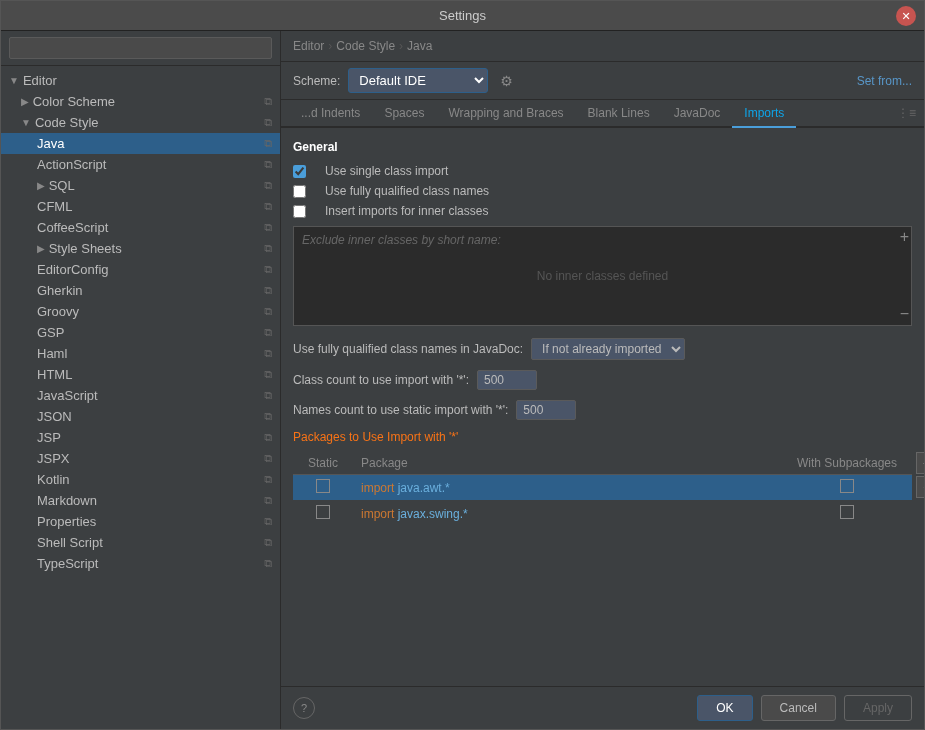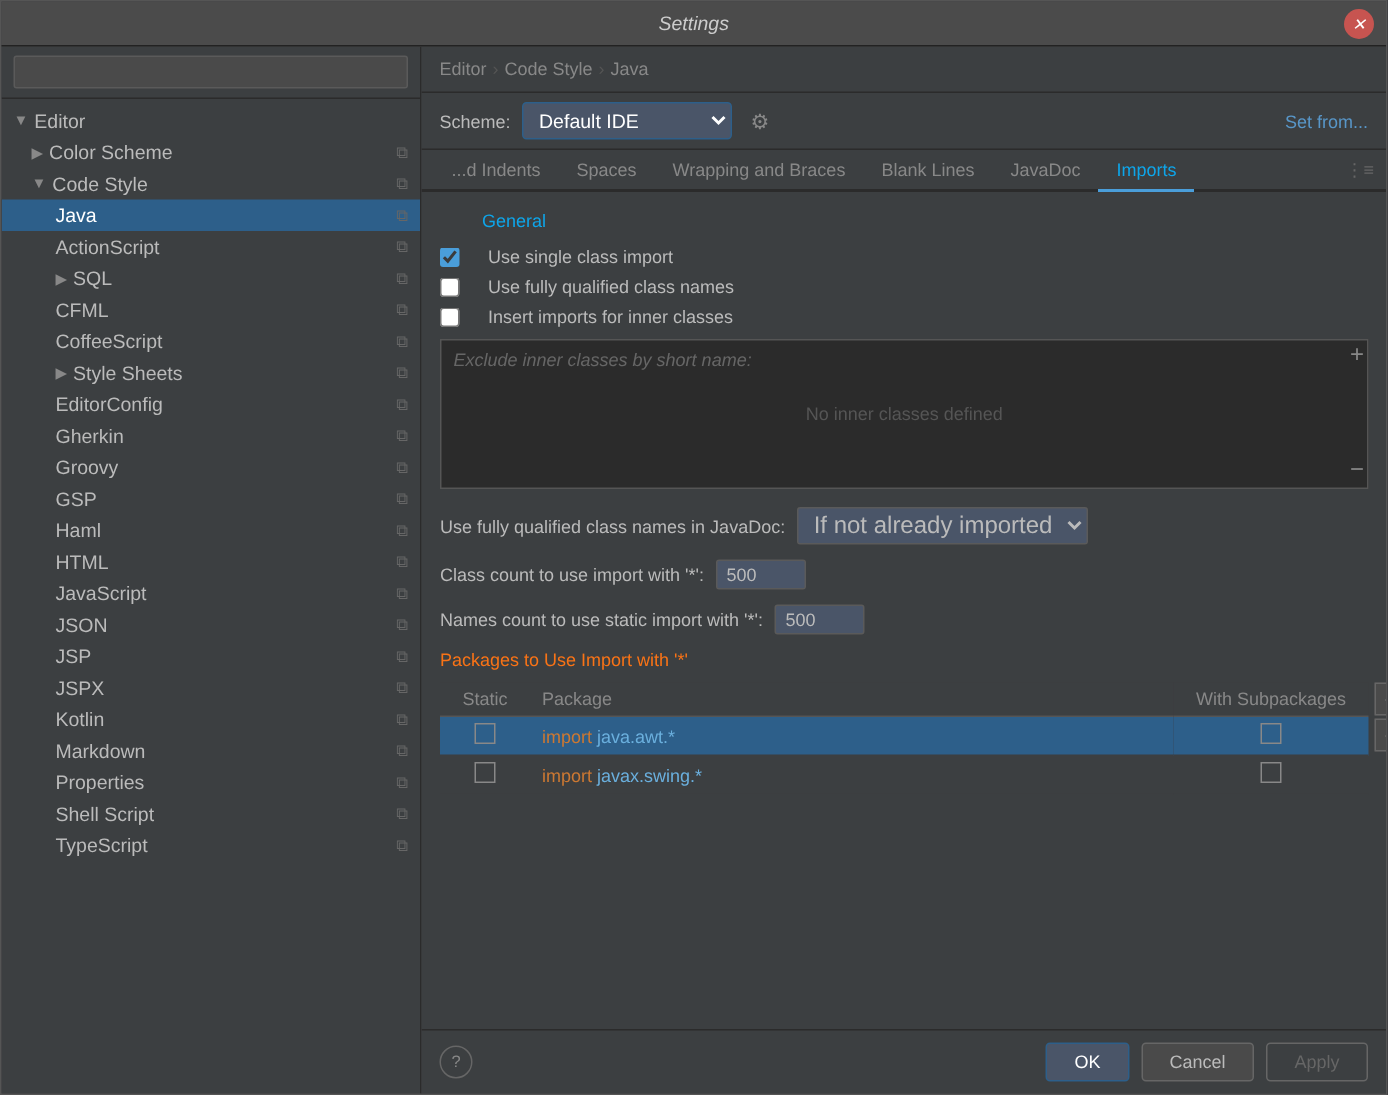--- a/index.html
+++ b/index.html
@@ -25,21 +25,20 @@
       position: relative;
     }
     .title-bar {
       background: #4b4b4b;
       height: 30px;
       display: flex;
       align-items: center;
       justify-content: center;
       position: relative;
       border-bottom: 1px solid #222;
-      font-style: italic;
     }
     .title-bar-title {
       color: #ccc;
       font-size: 13px;
     }
     .close-btn {
       position: absolute;
       right: 8px;
       top: 5px;
       width: 20px;
@@ -171,25 +170,24 @@
     }
     .tab.active { color: #0ea5e9; border-bottom-color: #4a9eda; }
     .tabs-extra { margin-left: auto; color: #666; padding: 6px 8px; font-size: 12px; }
     
     .panel-content {
       flex: 1;
       overflow-y: auto;
       padding: 12px;
     }
     .section-title {
-      color: #0ea5e9;
+      color: #ffffff;
       font-size: 12px;
       margin-bottom: 10px;
-      font-weight: normal;
-      margin-left: 28px;
+      font-weight: bold;
     }
     .checkbox-row {
       display: flex;
       align-items: center;
       gap: 19px;
       margin-bottom: 6px;
       font-size: 12px;
       color: #bbb;
     }
     .checkbox-row input[type=checkbox] { cursor: pointer; accent-color: #4a9eda; }
@@ -242,21 +240,21 @@
       gap: 8px;
       font-size: 12px;
       color: #bbb;
     }
     .field-label { flex-shrink: 0; }
     .field-select {
       background: #4a5568;
       border: 1px solid #5a5a5a;
       color: #bbb;
       padding: 2px 6px;
-      font-size: 16px;
+      font-size: 12px;
       border-radius: 2px;
       cursor: pointer;
     }
     .field-input {
       background: #4a5568;
       border: 1px solid #5a5a5a;
       color: #bbb;
       padding: 2px 6px;
       font-size: 12px;
       width: 60px;

